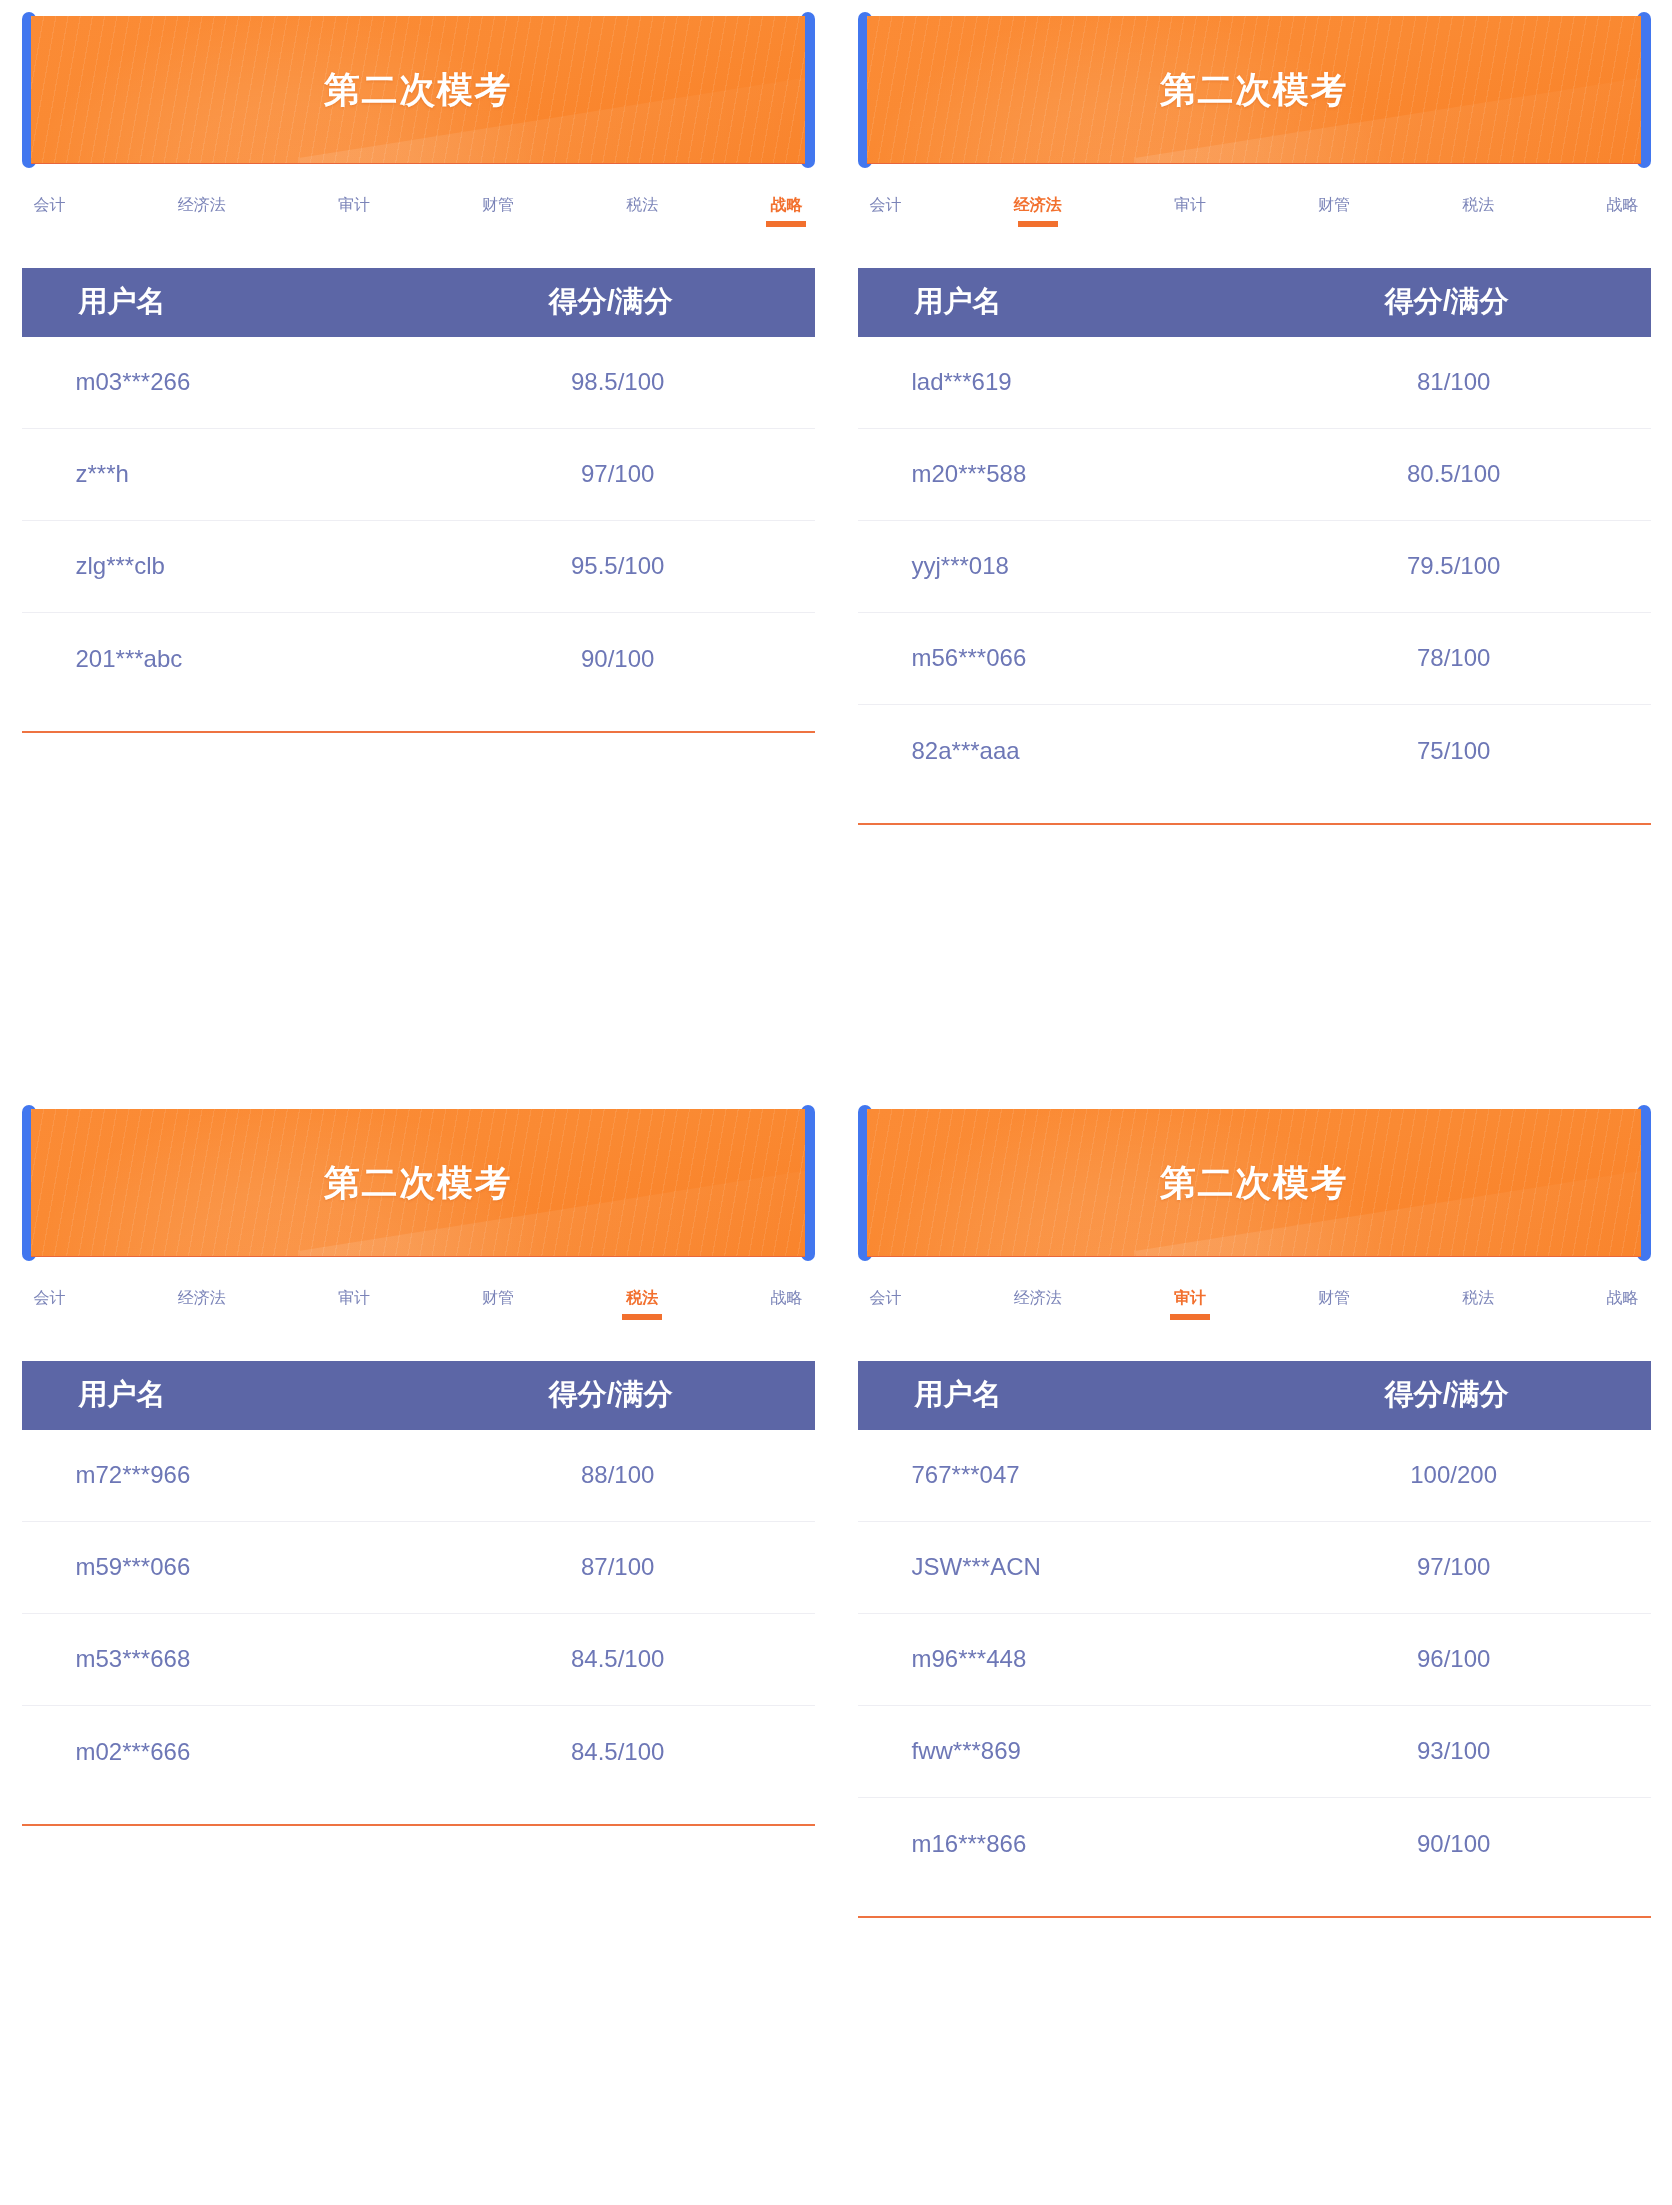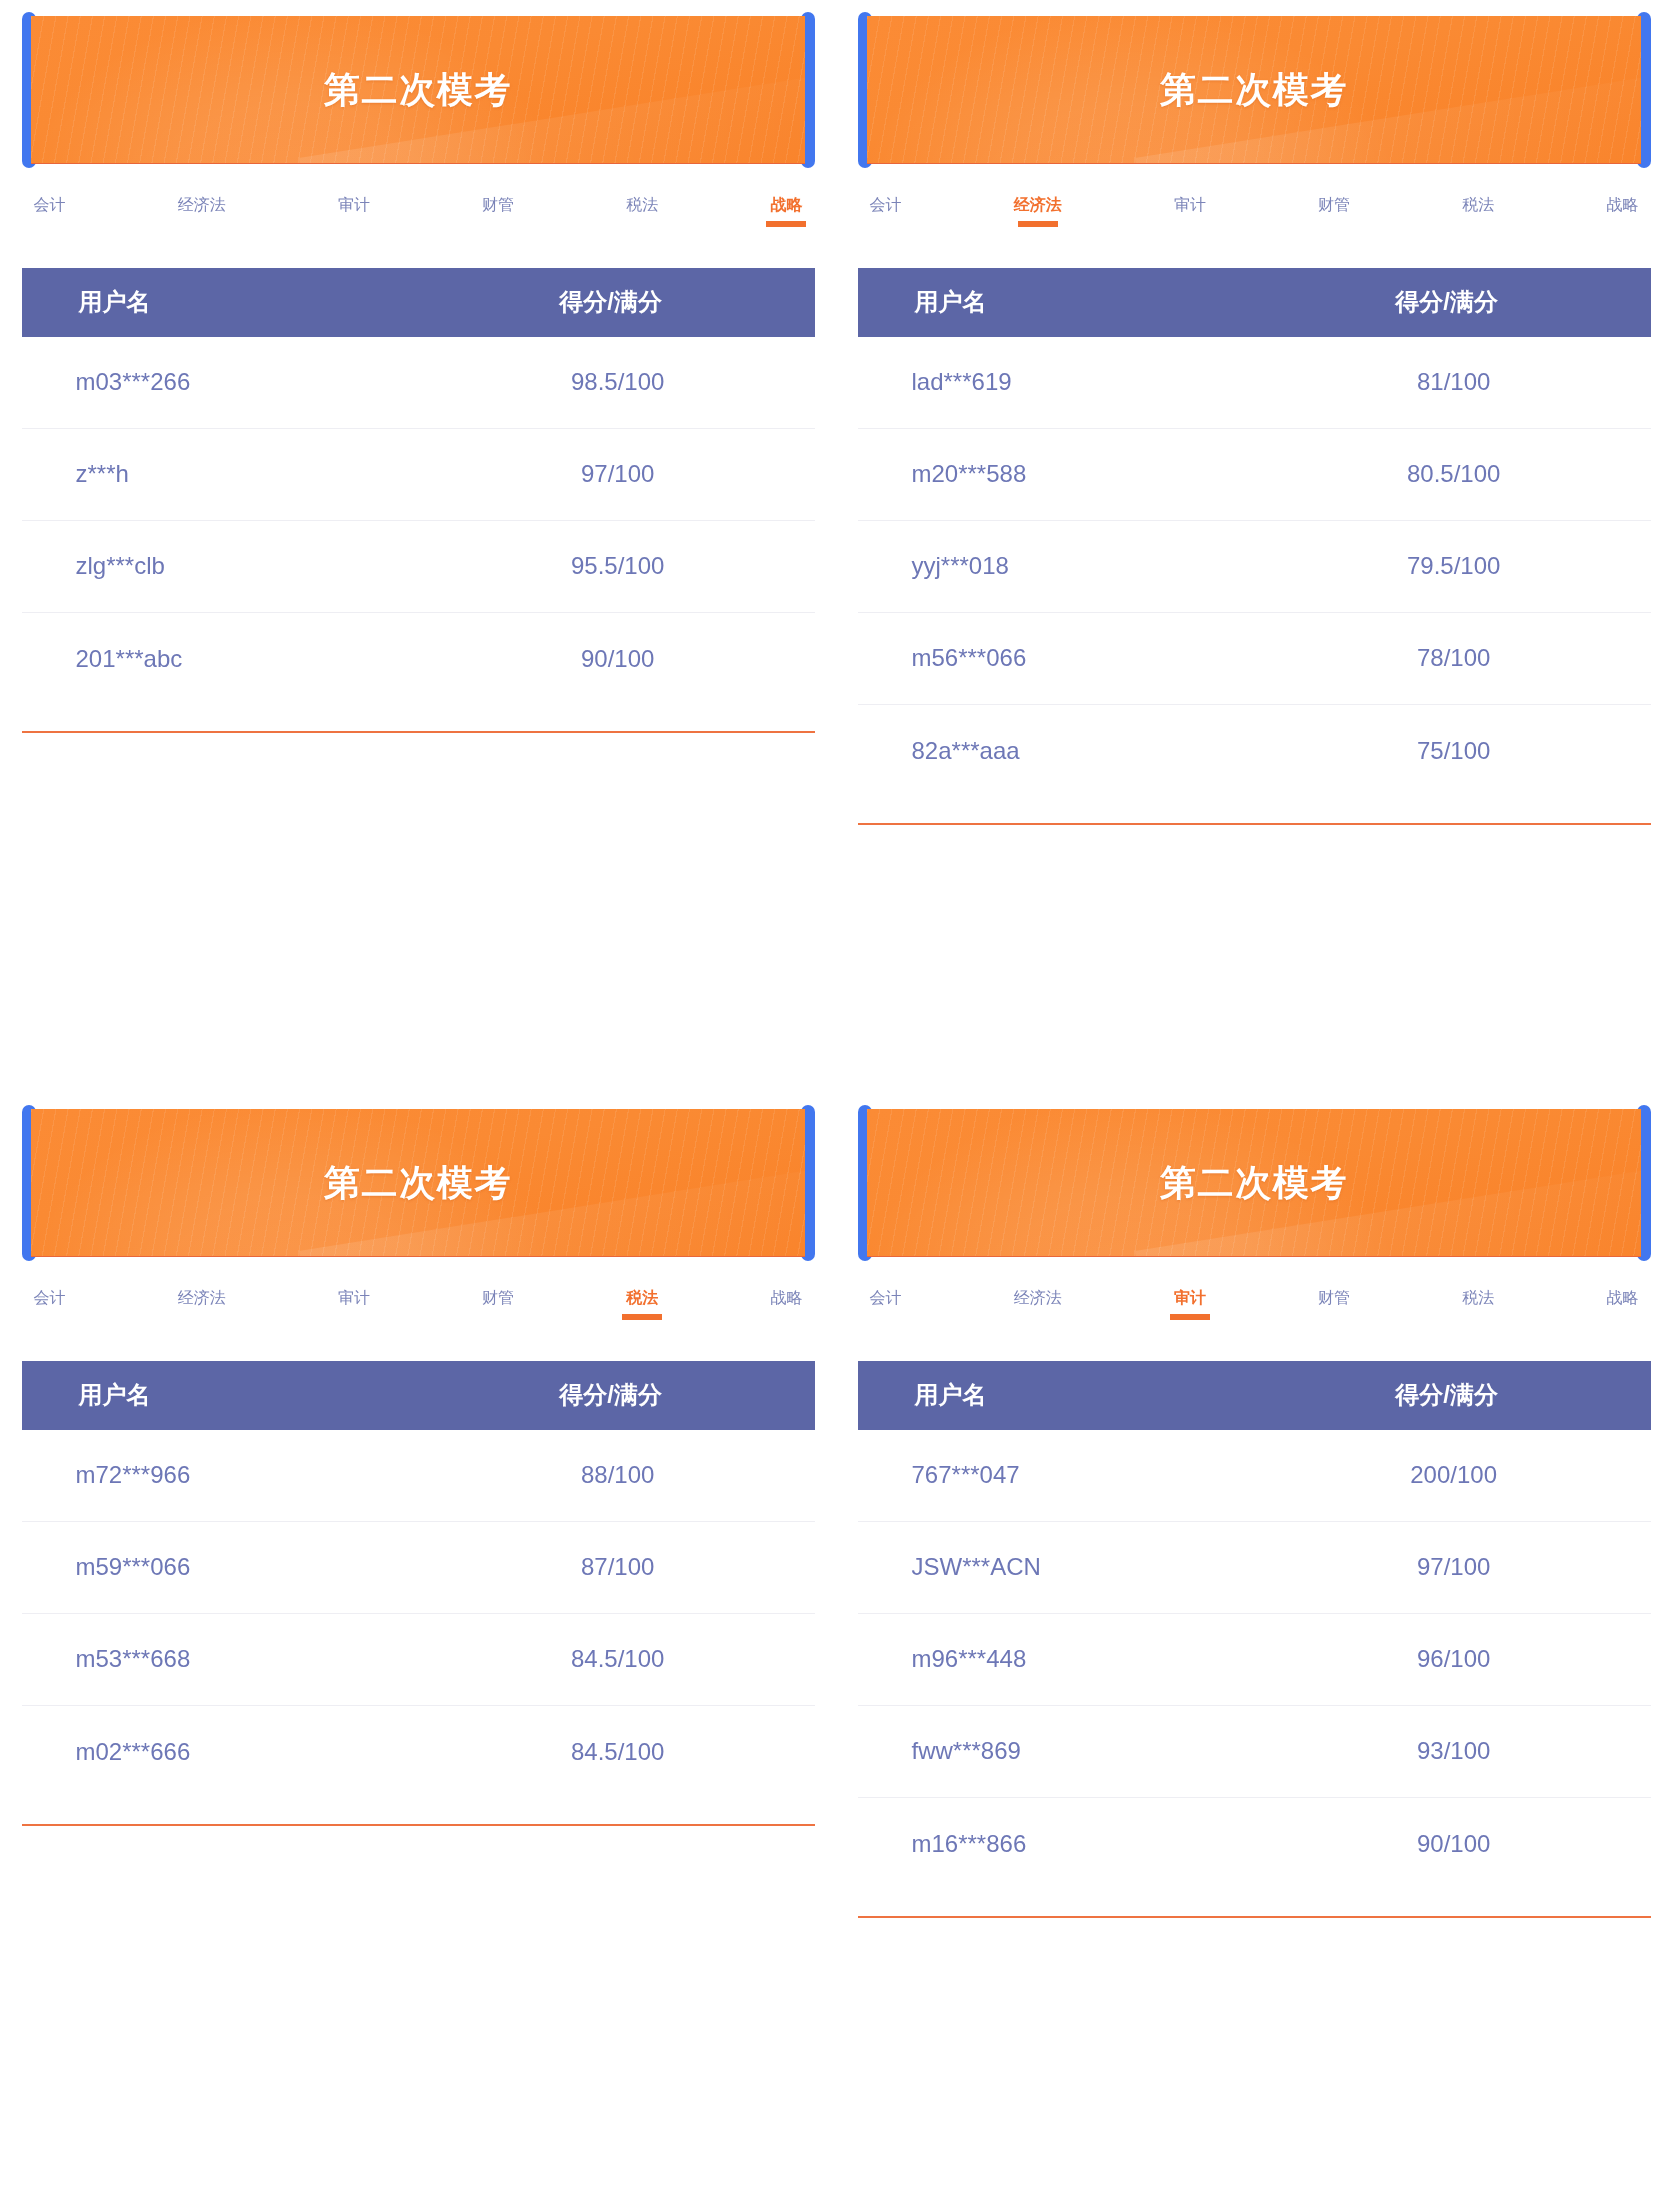--- a/index.html
+++ b/index.html
@@ -132,21 +132,21 @@
   }
   .thead {
     background: #5c66a6;
     height: 69px;
     display: flex;
     align-items: center;
     padding: 0 26px;
   }
   .thead .th {
     color: #ffffff;
-    font-size: 24px;
+    font-size: 29px;
     font-weight: bold;
   }
   .th.user  { flex: 0 0 52%; text-align: left; padding-left: 31px; }
   .th.score { flex: 1 1 auto; text-align: center; }
 
   .trow {
     height: 92px;
     display: flex;
     align-items: center;
     padding: 0 26px;
@@ -311,21 +311,21 @@
         <div class="tab">税法</div>
         <div class="tab">战略</div>
       </div>
       <div class="table">
         <div class="thead">
           <div class="th user">用户名</div>
           <div class="th score">得分/满分</div>
         </div>
         <div class="trow">
           <div class="td user">767***047</div>
-          <div class="td score">200/100</div>
+          <div class="td score">100/200</div>
         </div>
         <div class="trow">
           <div class="td user">JSW***ACN</div>
           <div class="td score">97/100</div>
         </div>
         <div class="trow">
           <div class="td user">m96***448</div>
           <div class="td score">96/100</div>
         </div>
         <div class="trow">

